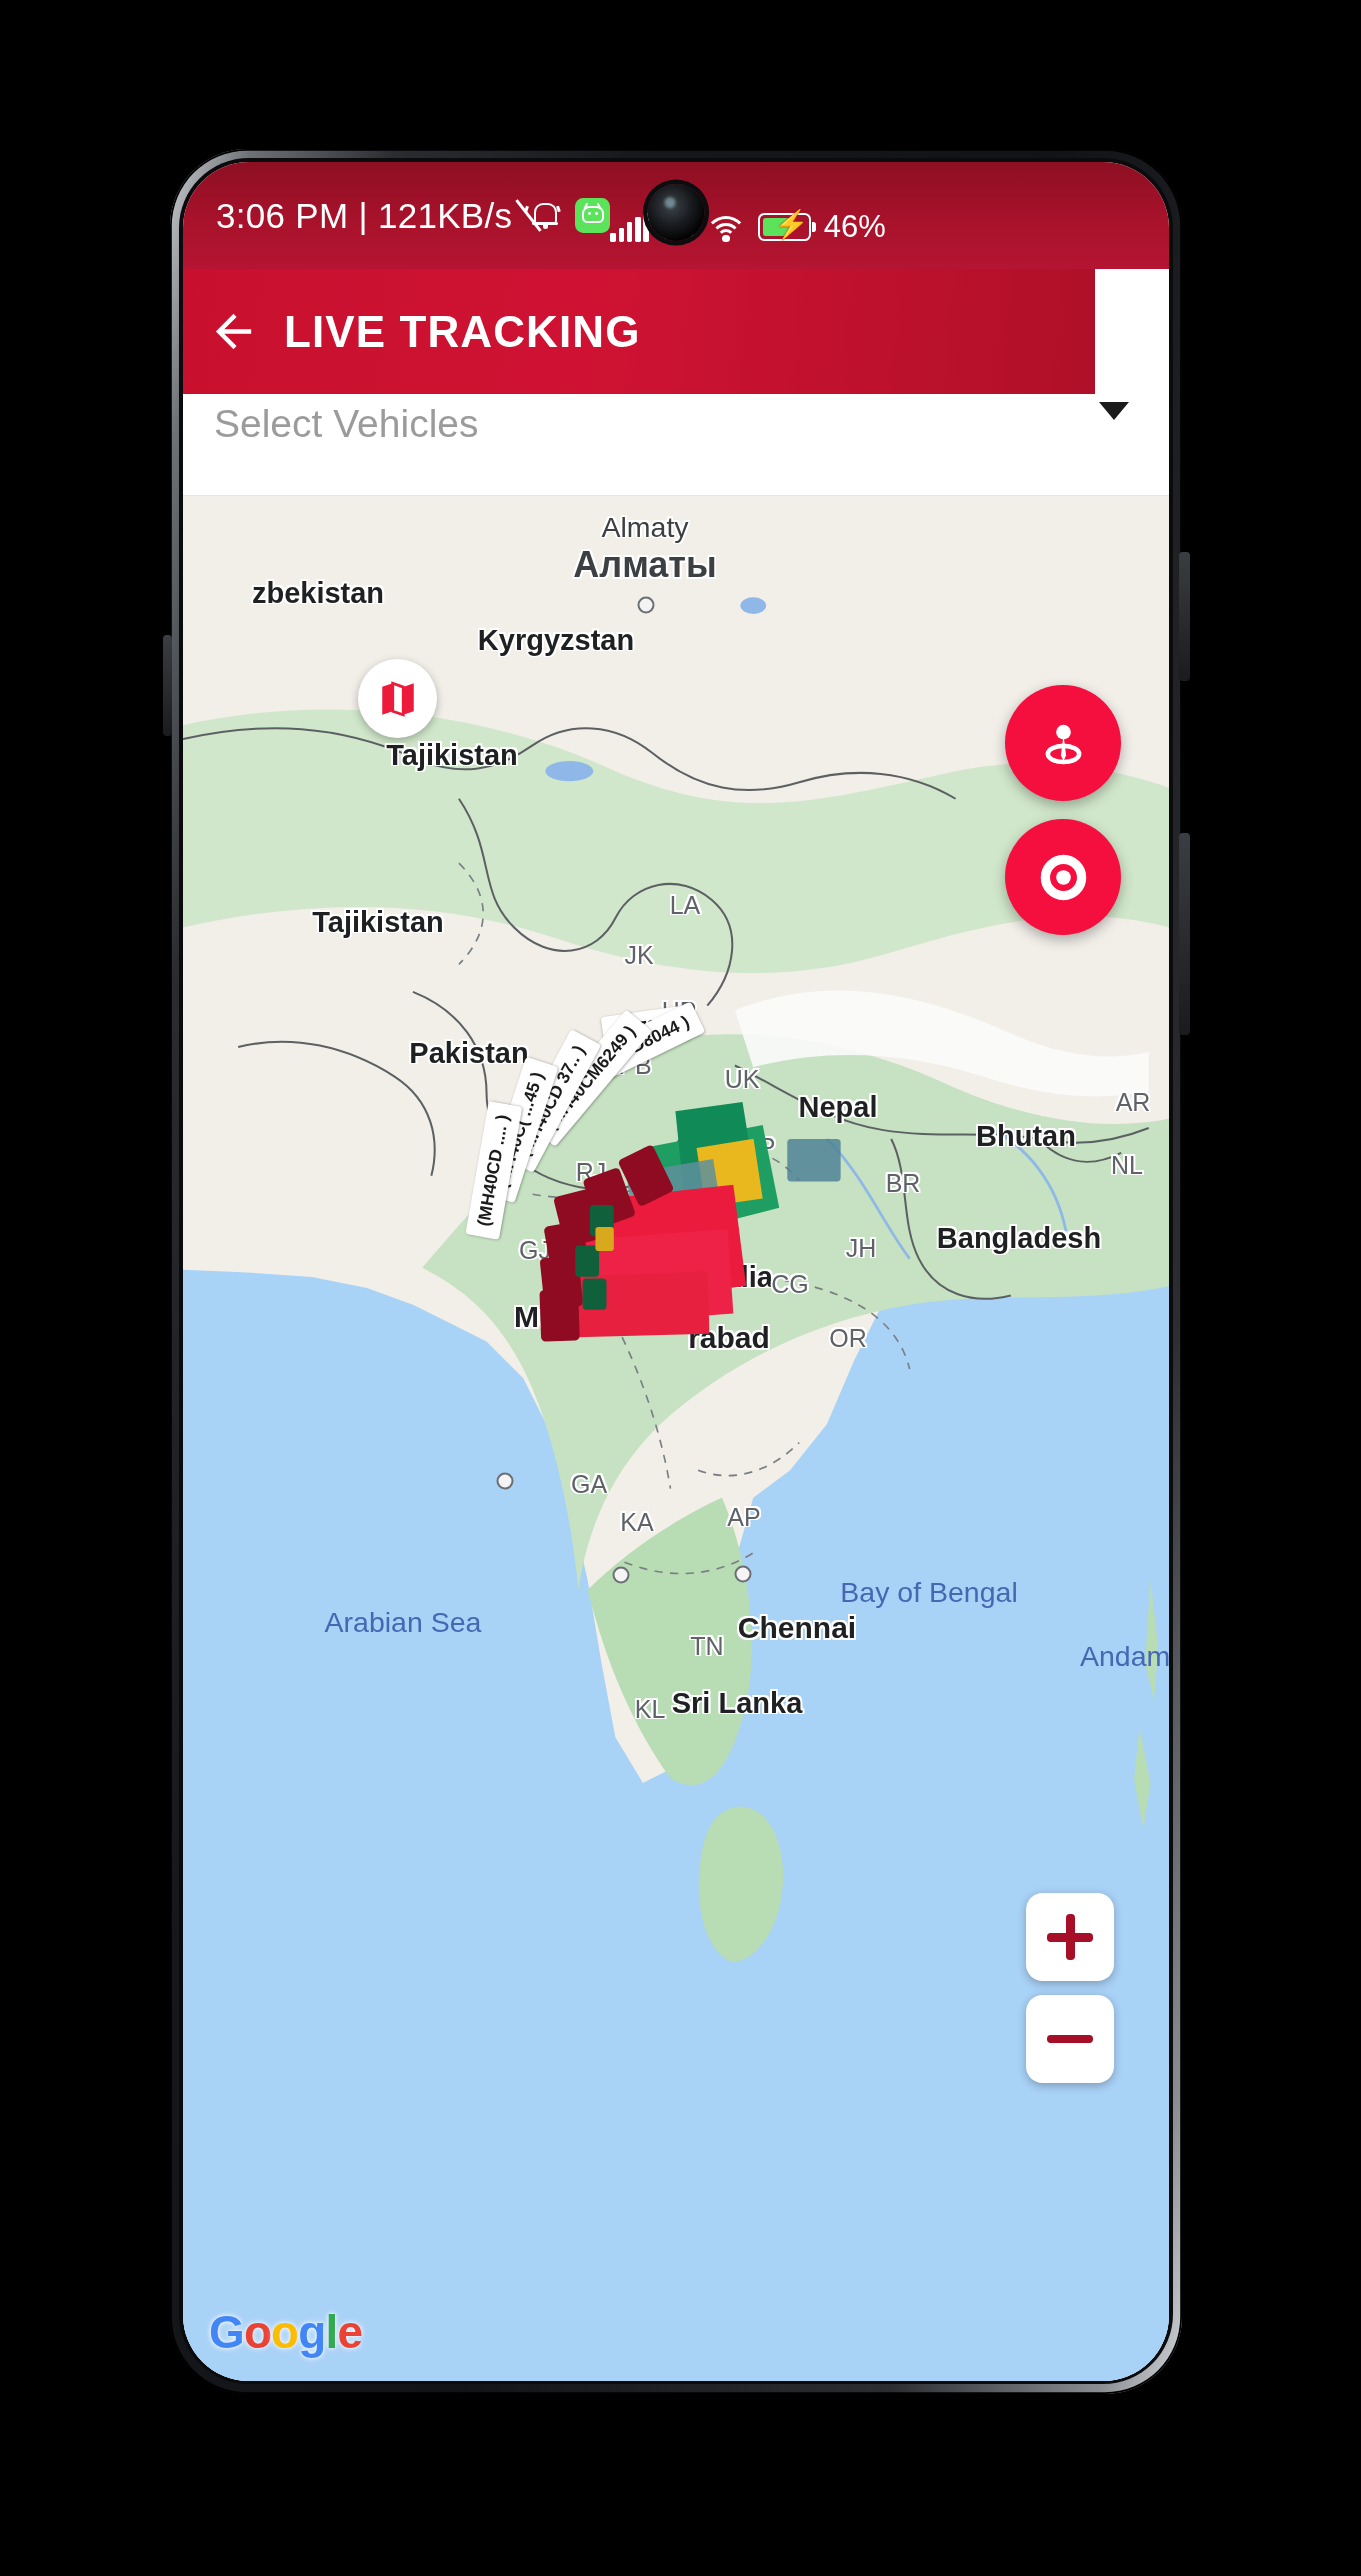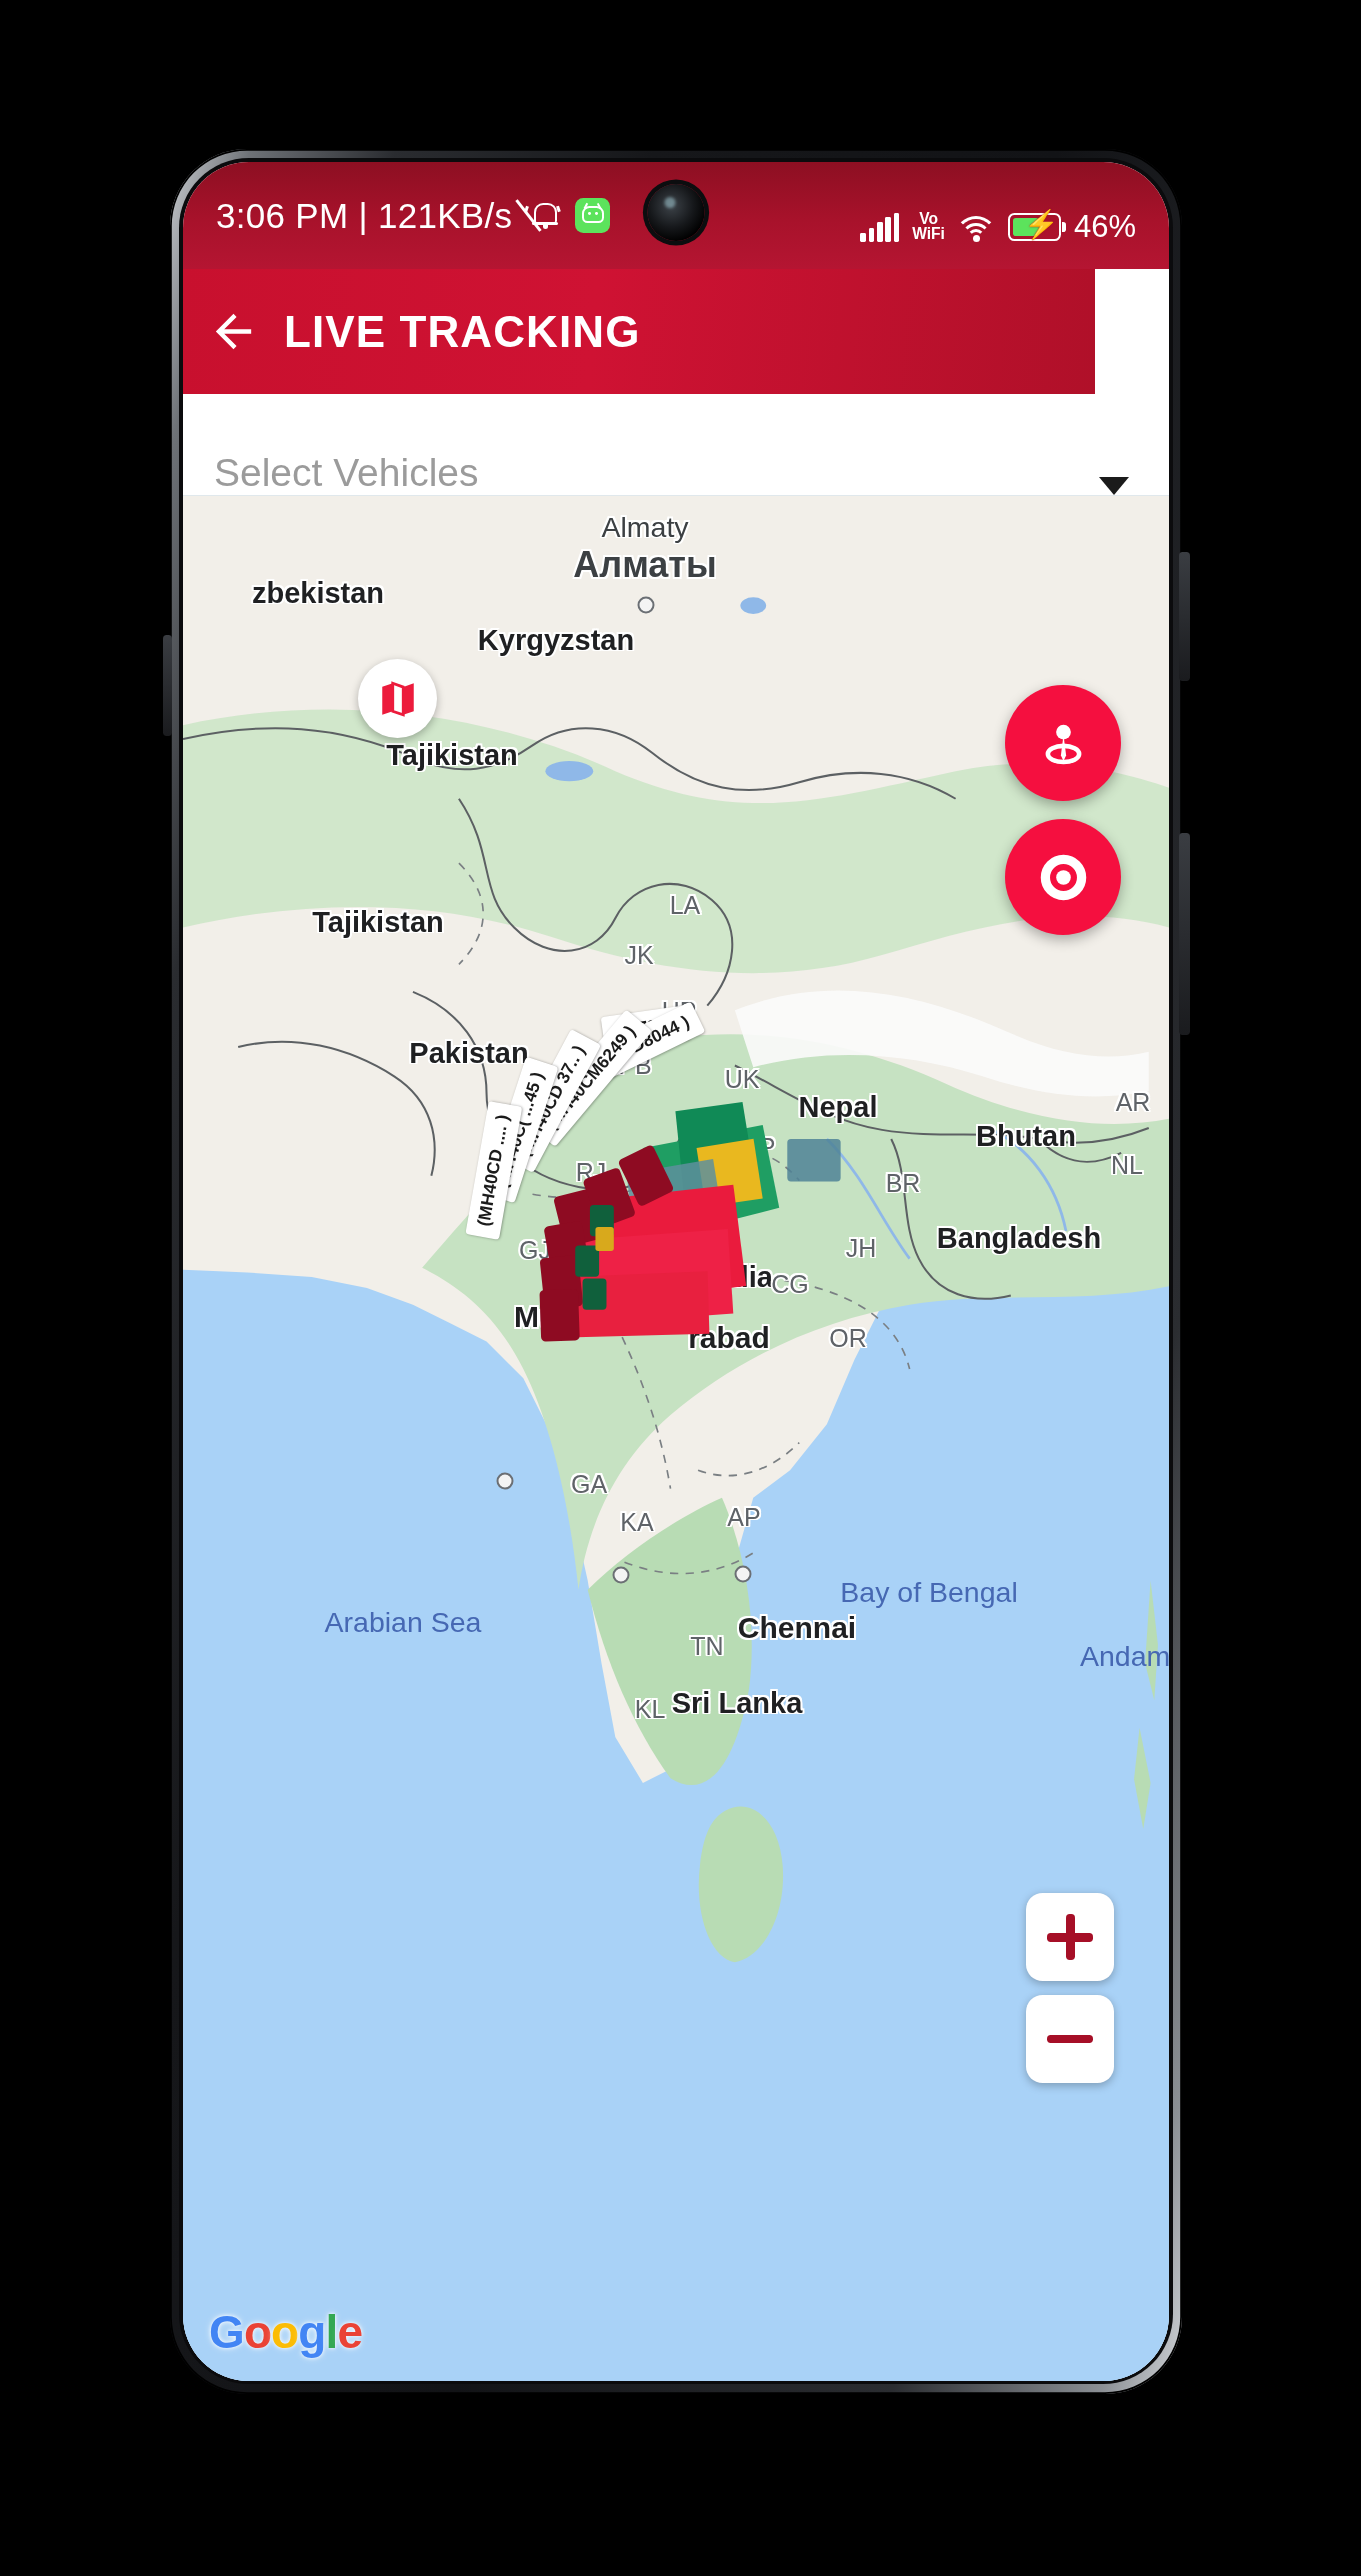--- a/index.html
+++ b/index.html
@@ -26,21 +26,21 @@
   
   #screen{
     position:absolute;left:183px;top:162px;width:986px;height:2219px;
     border-radius:66px;overflow:hidden;background:#fff;
   }
 
   
   #statusbar{
     position:absolute;left:0;top:0;width:986px;height:107px;
     background:linear-gradient(180deg,#8d0f22 0%,#a8122b 55%,#b51532 100%);
-    display:flex;align-items:center;justify-content:space-between;
+    display:flex;align-items:center;
     padding:0 33px;box-sizing:border-box;color:#fff;
   }
   #status-left{display:flex;align-items:center;gap:13px;}
   #status-clock{font-size:35px;font-weight:400;letter-spacing:0.3px;white-space:nowrap;}
   .mute-ico{width:37px;height:37px;position:relative;display:inline-block;}
   .mute-ico .bell{
     position:absolute;left:9.2px;top:5.5px;width:18.4px;height:18.4px;
     border:2.8px solid #fff;border-radius:9.2px 9.2px 2.8px 2.8px;border-bottom:none;
   }
   .mute-ico .bell::after{content:"";position:absolute;left:-4.6px;top:17.5px;width:26px;height:2.8px;background:#fff;border-radius:1.8px;}
@@ -86,21 +86,21 @@
     position:absolute;left:0;top:107px;width:912px;height:125px;
     background:linear-gradient(95deg,#c8102e 0%,#cf1233 45%,#b01029 100%);
     display:flex;align-items:center;color:#fff;
   }
   #back-btn{width:101px;height:125px;display:flex;align-items:center;justify-content:center;cursor:pointer;}
   #appbar-title{font-size:44px;font-weight:700;letter-spacing:1.1px;}
 
   
   #select-row{
     position:absolute;left:0;top:232px;width:986px;height:101px;background:#fff;
-    display:flex;align-items:flex-end;justify-content:space-between;padding:0 31px;box-sizing:border-box;
+    display:flex;align-items:flex-start;justify-content:space-between;padding:8px 31px;box-sizing:border-box;
   }
   #select-placeholder{font-size:39px;color:#9b9b9b;}
   #select-caret{width:0;height:0;border-left:15.6px solid transparent;border-right:15.6px solid transparent;border-top:18.4px solid #1b1b1b;margin-right:9.2px;}
 
   
   #map{position:absolute;left:0;top:333px;width:986px;height:1886px;overflow:hidden;background:#aadaff;}
   #map-bg{position:absolute;inset:0;background:#a9d2f7;}
   .lbl{position:absolute;white-space:nowrap;transform:translate(-50%,-50%);
        color:#3c4043;text-shadow:-1.8px 0 #fff,1.8px 0 #fff,0 -1.8px #fff,0 1.8px #fff,-1.8px -1.8px #fff,1.8px -1.8px #fff,-1.8px 1.8px #fff,1.8px 1.8px #fff;}
   .lbl.country{font-weight:700;color:#1f2022;}

